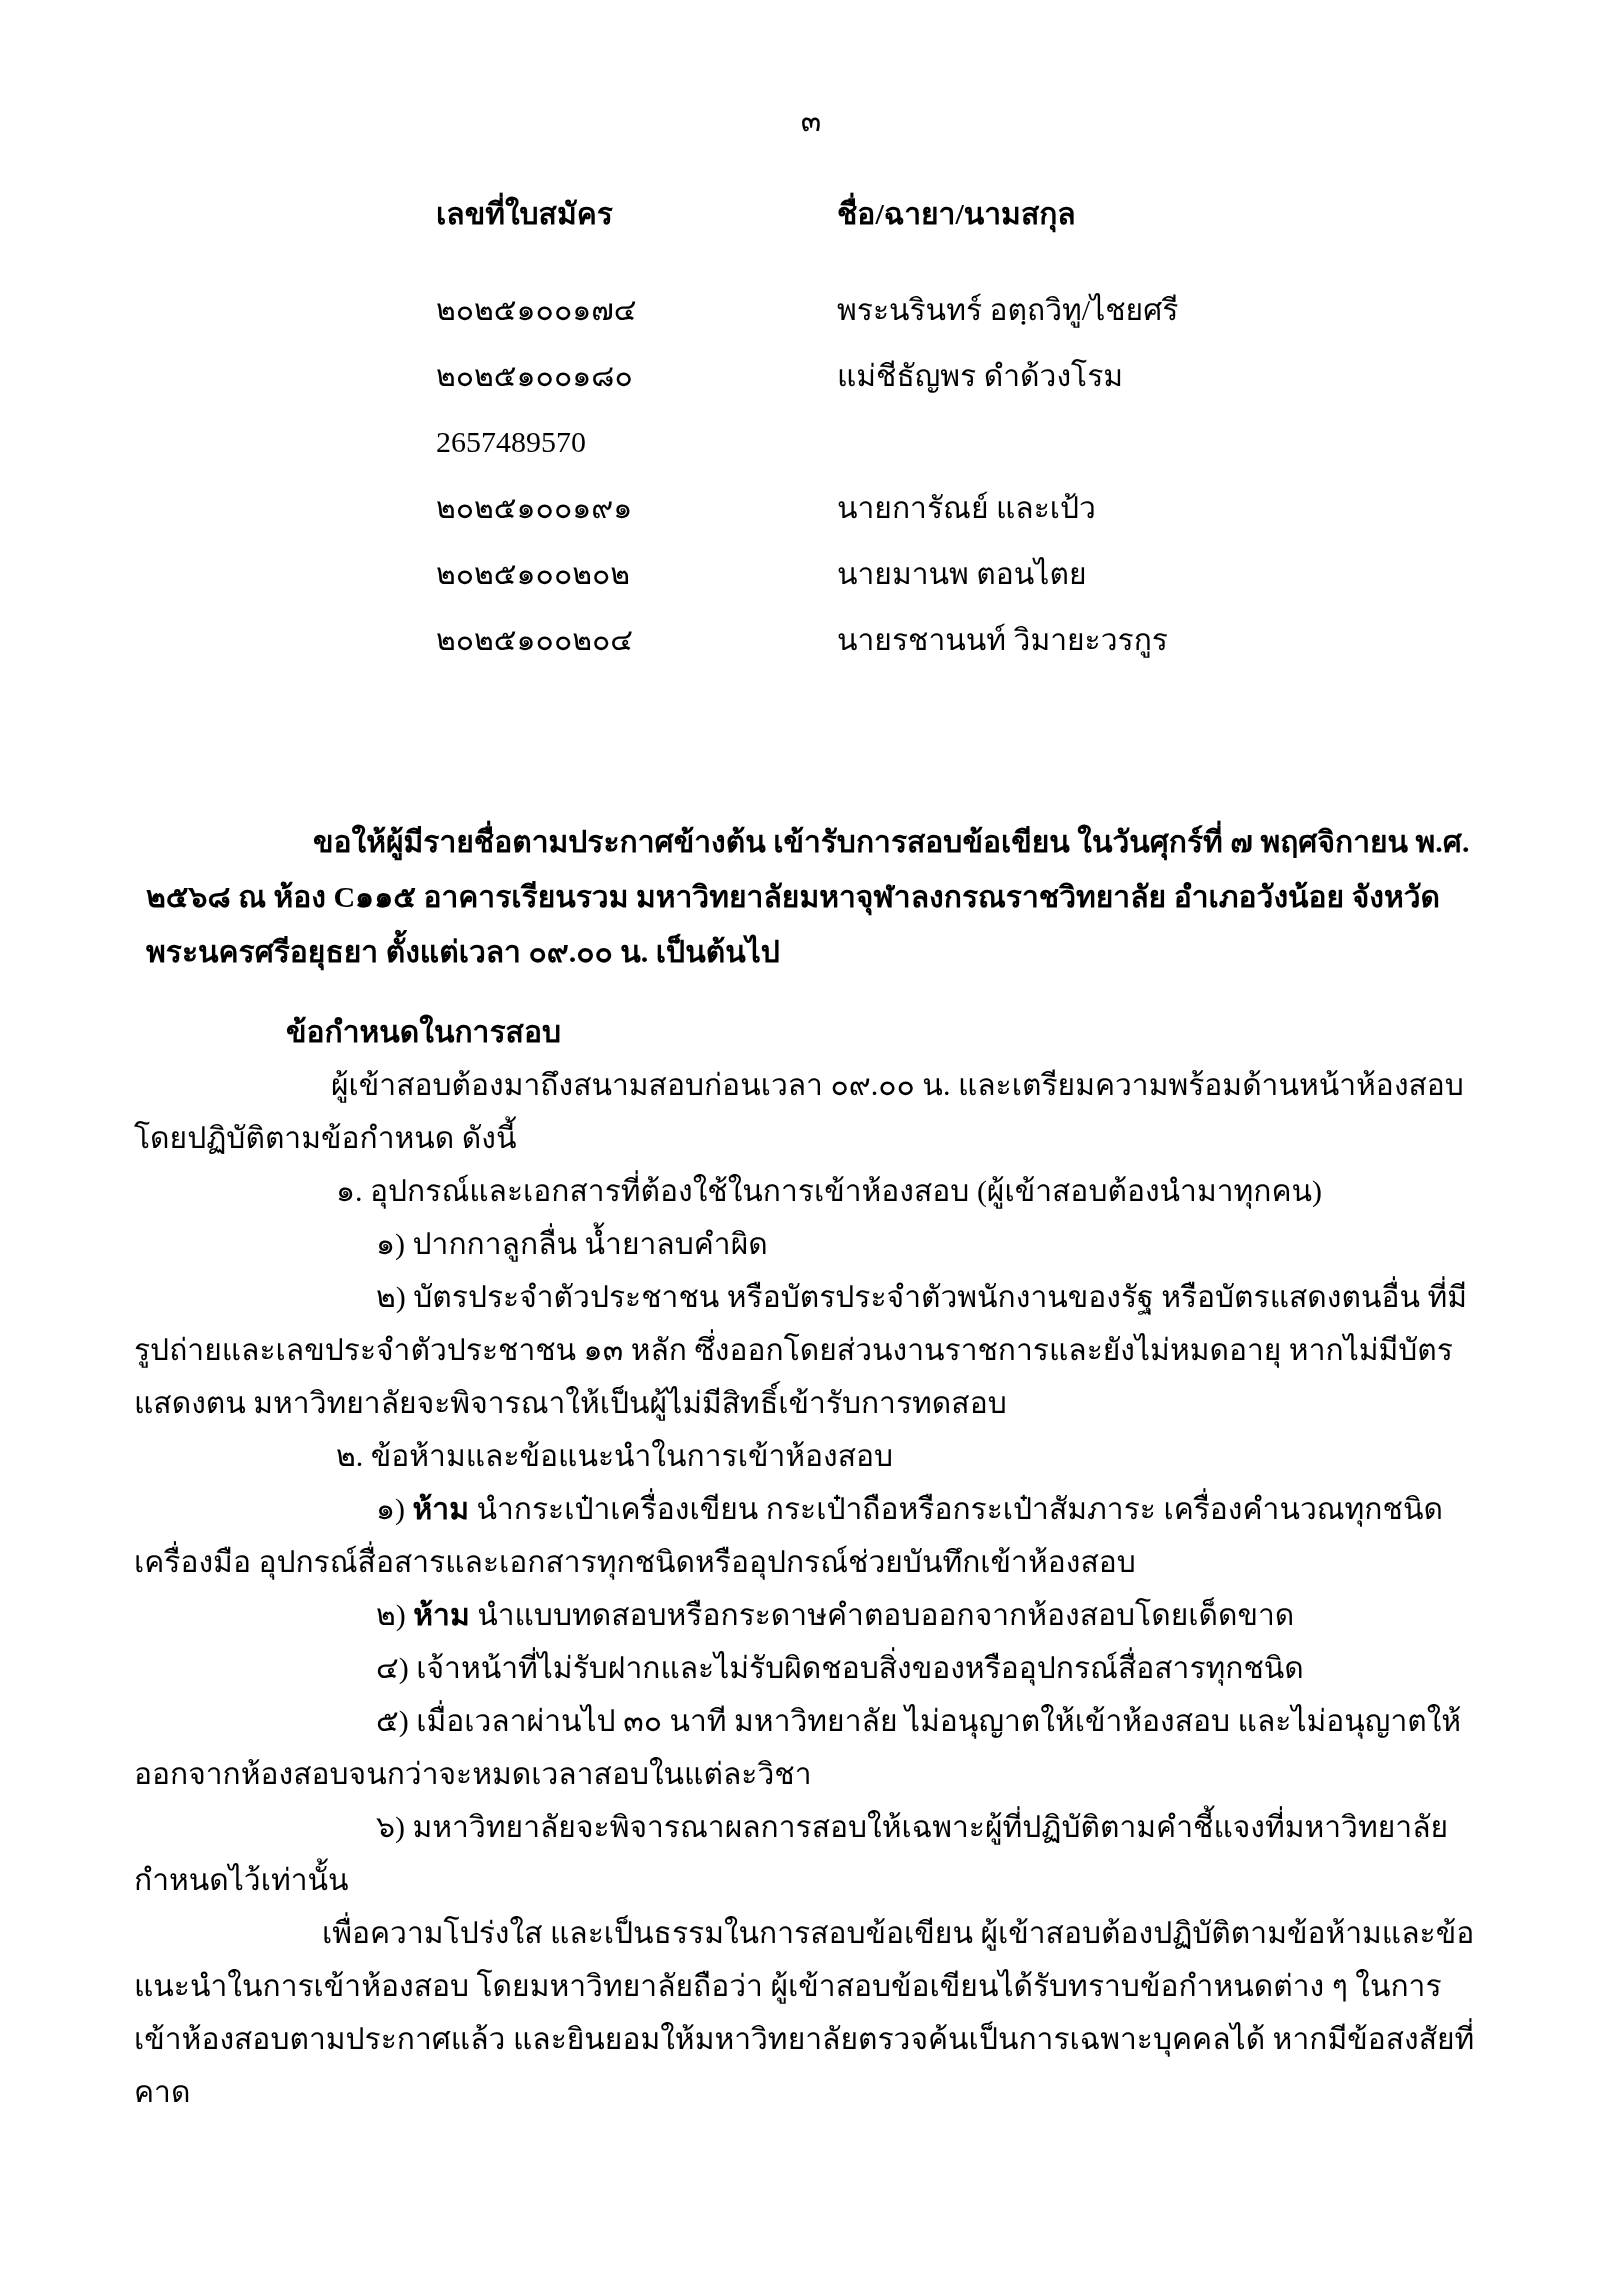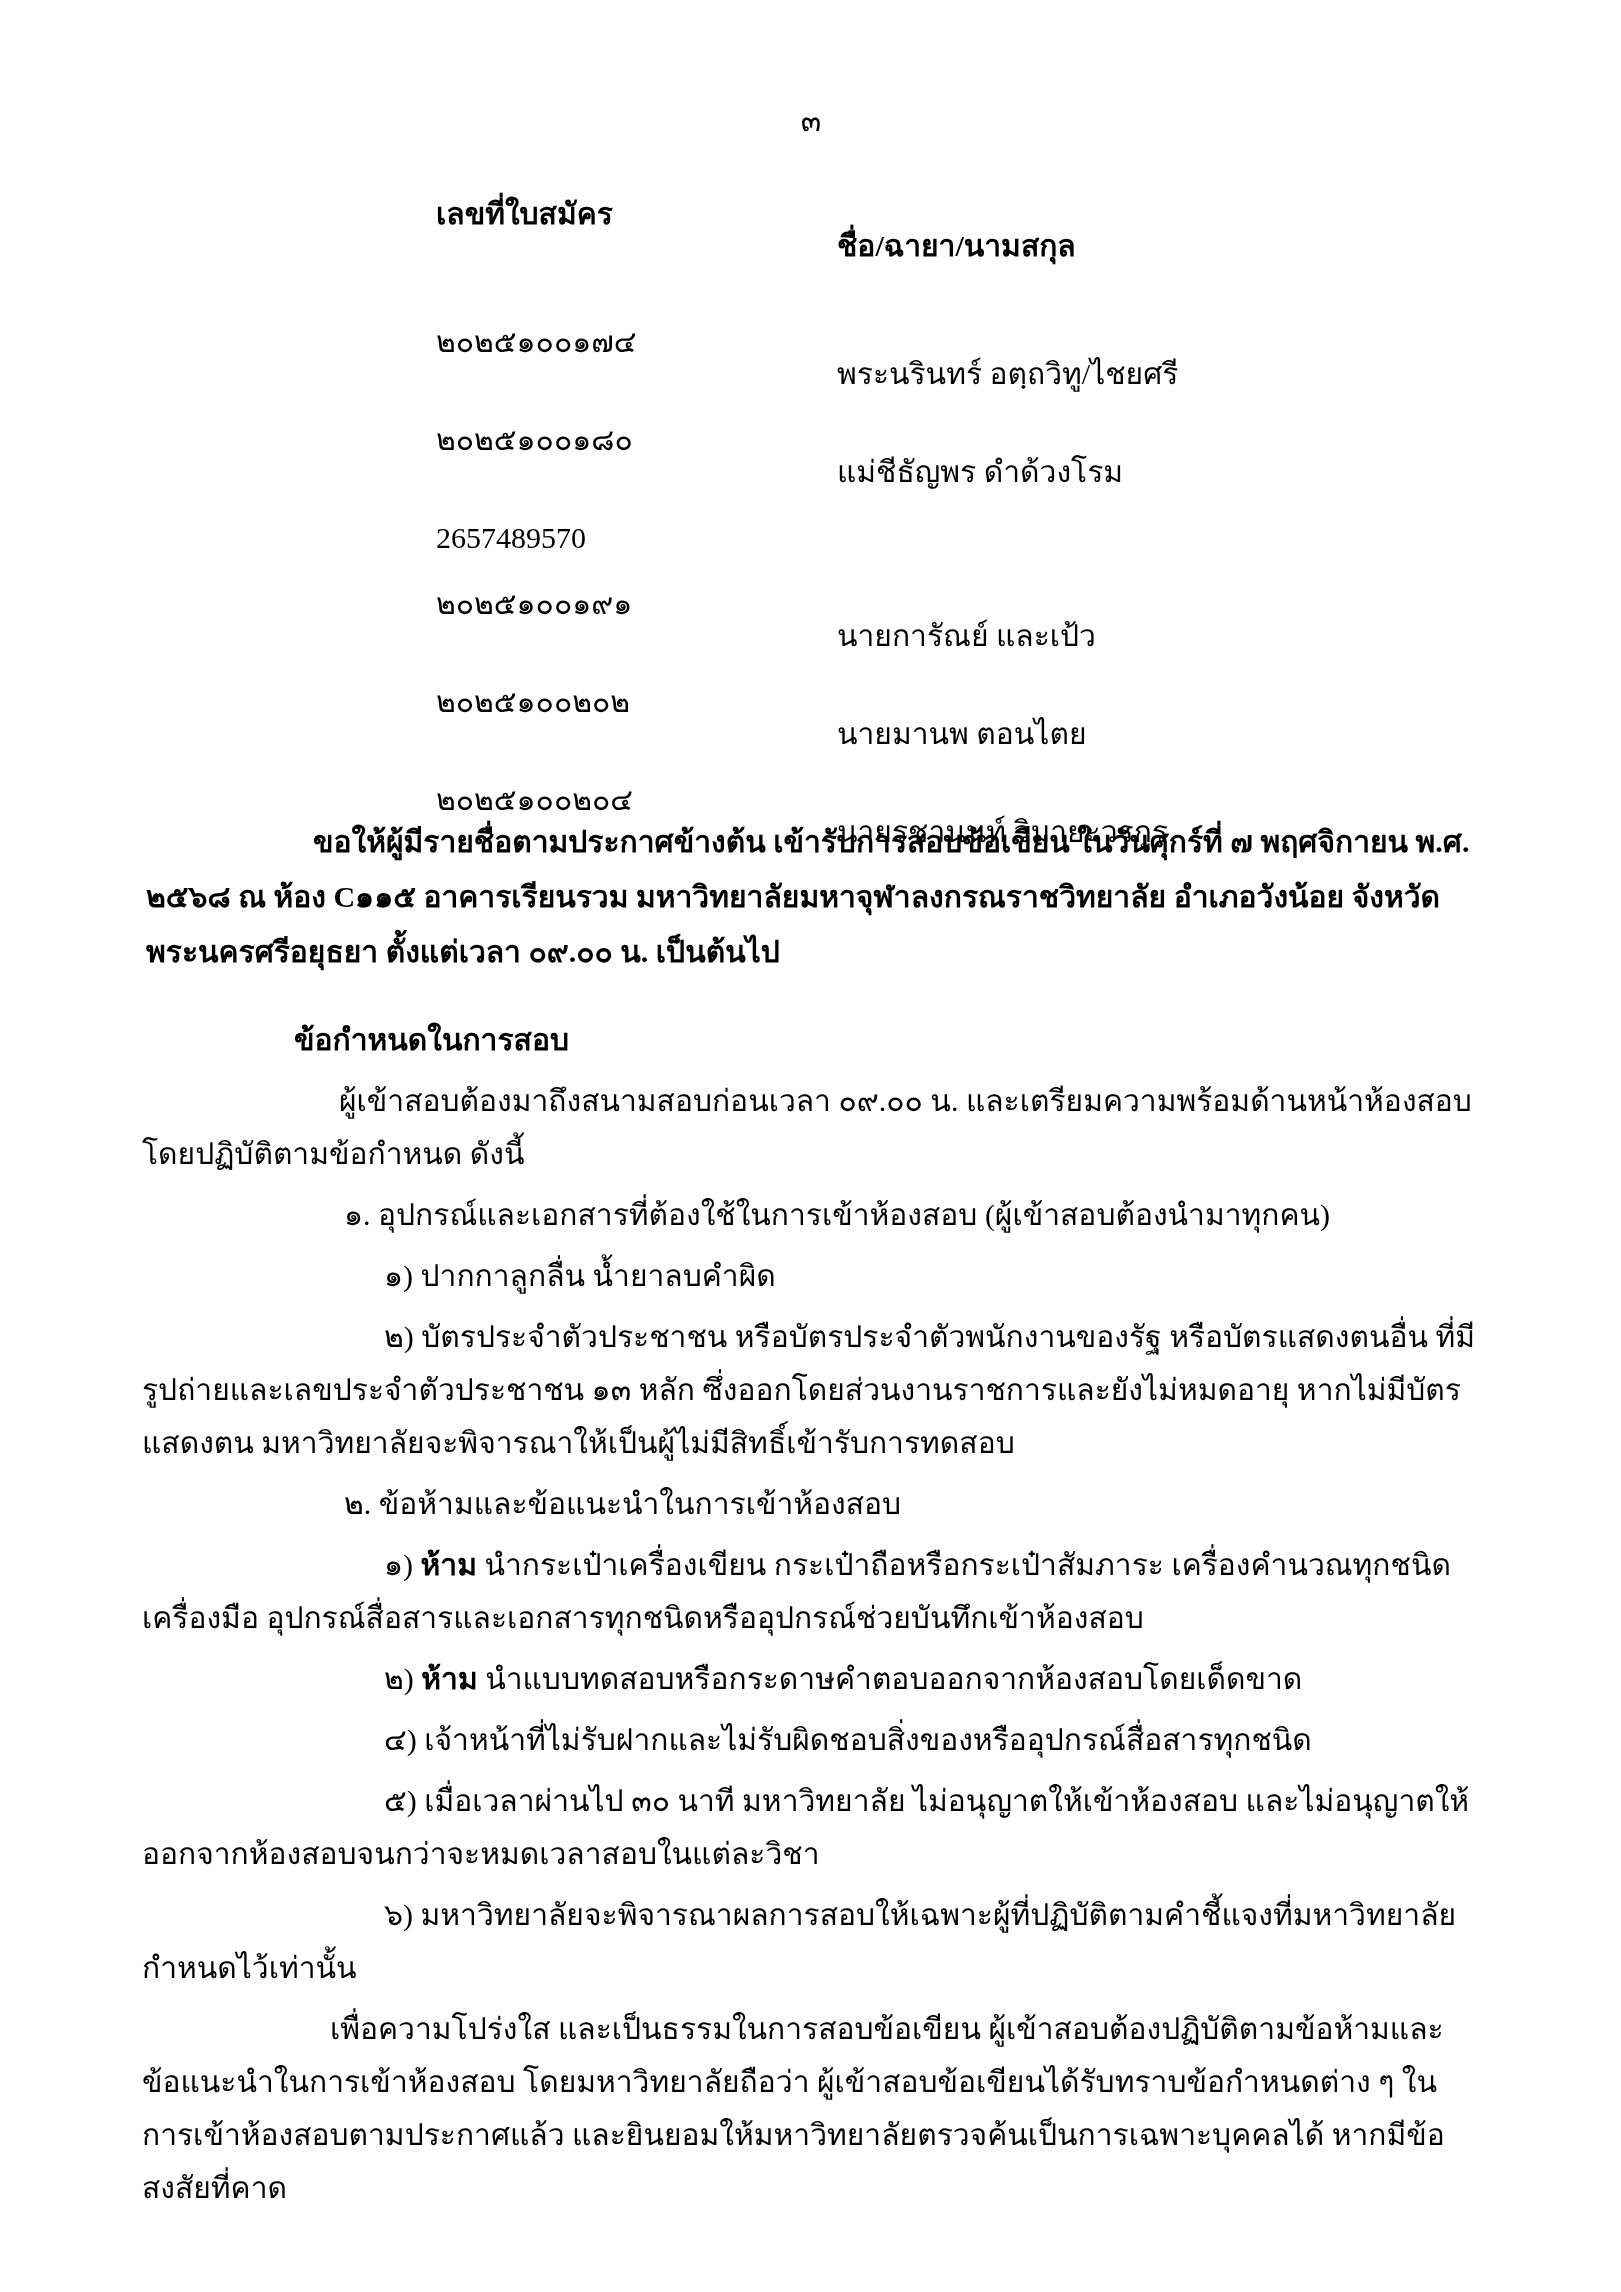--- a/index.html
+++ b/index.html
@@ -37,21 +37,21 @@
     right: 107px;
   }
   .roster-row {
     display: flex;
     align-items: flex-start;
     line-height: 43px;
     margin-bottom: 23px;
   }
   .roster-row.header { margin-bottom: 53px; }
   .col-no   { width: 401px; flex: 0 0 auto; }
-  .col-name { flex: 1 1 auto; margin-top: 32px; }
+  .col-name { flex: 1 1 auto; }
 
   
   .announcement {
     position: absolute;
     top: 802px;
     left: 134px;
     right: 133px;
     margin: 12px;
     line-height: 55px;
     text-indent: 167px;
@@ -60,21 +60,21 @@
   }
 
   
   .regulations {
     position: absolute;
     top: 1005px;
     left: 134px;
     right: 133px;
     line-height: 53px;
   }
-  .regulations p { margin: 8px; padding: 0; }
+  .regulations p { margin: 0; padding: 0; }
   .reg-title   { text-indent: 152px; font-weight: bold; }
   .reg-intro   { text-indent: 197px; }
   .reg-heading { text-indent: 202px; }
   .reg-item    { text-indent: 242px; }
   .reg-closing { text-indent: 188px; }
 </style>
 </head>
 <body>
 
 <div class="page">

